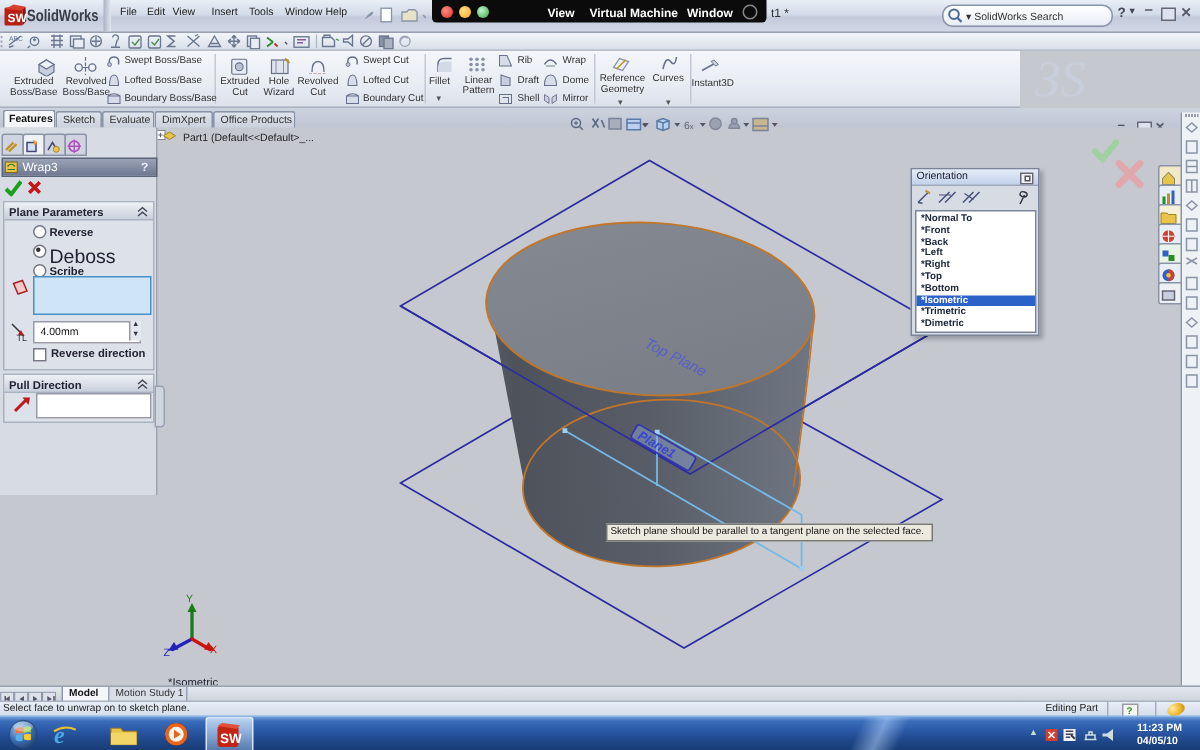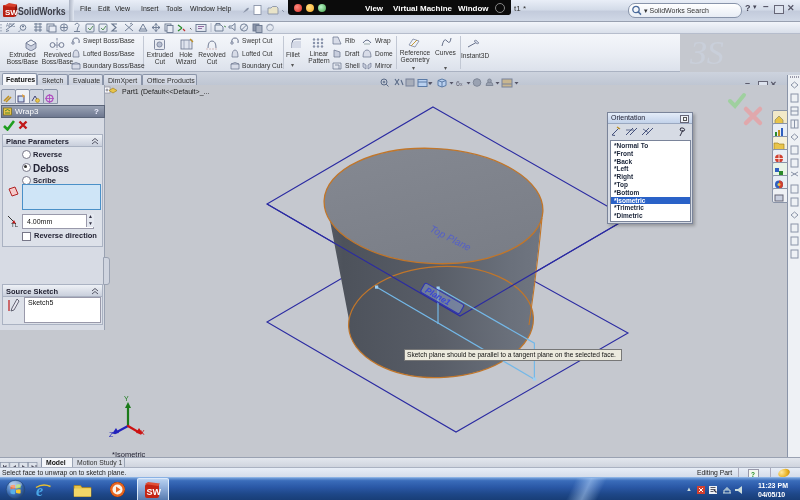--- a/index.html
+++ b/index.html
@@ -420,21 +420,21 @@
       <div class="tx" style="left:3px;top:1.5px;font-size:7.5px;font-weight:bold;color:#223;">Plane Parameters</div>
       <svg class="abs" style="left:88px;top:2px" width="8" height="8" viewBox="0 0 8 8">
           <path d="M1 4 l3 -2.5 3 2.5 M1 7 l3 -2.5 3 2.5" stroke="#445" stroke-width="0.9" fill="none"></path>
         </svg>
     </div>
 
     <div class="abs" style="left:19px;top:15px;width:7px;height:7px;border:1px solid #778;border-radius:50%;background:#fff;"></div>
     <div class="tx" style="left:30px;top:14.5px;font-size:7.5px;font-weight:bold;color:#223;">Reverse</div>
     <div class="abs" style="left:19px;top:28px;width:7px;height:7px;border:1px solid #778;border-radius:50%;background:#fff;"></div>
     <div class="abs" style="left:21px;top:30px;width:3px;height:3px;border-radius:50%;background:#333;"></div>
-    <div class="tx" style="left:30px;top:27.5px;font-size:10px;font-weight:bold;color:#223;text-align:right;">Deboss</div>
+    <div class="tx" style="left:30px;top:27.5px;font-size:13px;font-weight:normal;color:#223;text-align:right;">Deboss</div>
     <div class="abs" style="left:19px;top:41px;width:7px;height:7px;border:1px solid #778;border-radius:50%;background:#fff;"></div>
     <div class="tx" style="left:30px;top:40.5px;font-size:7.5px;font-weight:bold;color:#223;">Scribe</div>
 
     <svg class="abs" style="left:4px;top:51px" width="13" height="11" viewBox="0 0 13 11">
         <path d="M2 3 L8 1 L11 8 L5 10z" fill="#f5c9c9" stroke="#b02020" stroke-width="1"></path>
       </svg>
     <div class="abs" style="left:19px;top:49px;width:77px;height:24px;background:#cfe5f7;border:1px solid #4a90c8;"></div>
 
     <svg class="abs" style="left:3px;top:79px" width="14" height="14" viewBox="0 0 14 14">
         <path d="M2 2 l8 8" stroke="#333" stroke-width="1"></path>
@@ -446,36 +446,34 @@
     </div>
     <div class="abs" style="left:83px;top:79px;width:7px;height:13px;background:#e4e8f0;border-left:1px solid #99a;">
       <div class="tx" style="left:1px;top:-1.5px;font-size:5px;color:#334;">▲</div>
       <div class="tx" style="left:1px;top:6px;font-size:5px;color:#334;">▼</div>
     </div>
 
     <div class="abs" style="left:19px;top:97px;width:7px;height:7px;background:#fff;border:1px solid #778;"></div>
     <div class="tx" style="left:31px;top:96px;font-size:7.5px;font-weight:bold;color:#223;">Reverse direction</div>
   </div>
 
-
-  <div class="abs" style="left:2px;top:199px;width:99px;height:39px;background:#dde1e9;border:1px solid #aab2c2;">
+  <div class="abs" style="left:2px;top:164px;width:99px;height:31px;background:#dde1e9;border:1px solid #aab2c2;">
     <div class="abs" style="left:0;top:0;width:99px;height:11px;background:linear-gradient(#eef1f6,#c9cfdc);border-bottom:1px solid #aab2c2;">
-      <div class="tx" style="left:3px;top:1.5px;font-size:7.5px;font-weight:bold;color:#223;">Source Sketch</div>
+      <div class="tx" style="left:3px;top:1.5px;font-size:7.5px;font-weight:bold;color:#223;">Pull Direction</div>
       <svg class="abs" style="left:88px;top:2px" width="8" height="8" viewBox="0 0 8 8">
           <path d="M1 4 l3 -2.5 3 2.5 M1 7 l3 -2.5 3 2.5" stroke="#445" stroke-width="0.9" fill="none"></path>
         </svg>
     </div>
-    <svg class="abs" style="left:4px;top:13px" width="13" height="15" viewBox="0 0 13 15">
-        <path d="M2 2 v11" stroke="#c01818" stroke-width="1.2"></path>
-        <path d="M10 1 l-5 9 -1 3 3 -1 5 -9z" fill="#e8e8f0" stroke="#445" stroke-width="0.8"></path>
+    <svg class="abs" style="left:5px;top:13px" width="13" height="13" viewBox="0 0 13 13">
+        <path d="M2 11 L9 4" stroke="#c01818" stroke-width="2"></path>
+        <path d="M7 2 l5 0 -1 5z" fill="#c01818" transform="rotate(0 9 4)"></path>
       </svg>
-    <div class="abs" style="left:21px;top:12px;width:75px;height:24px;background:#fff;border:1px solid #99a;">
-      <div class="tx" style="left:3px;top:1px;font-size:7px;color:#111;">Sketch5</div>
-    </div>
-  </div>
+    <div class="abs" style="left:21px;top:12px;width:75px;height:15px;background:#fff;border:1px solid #99a;"></div>
+  </div>
+
 </div>
 
 <div class="abs" style="left:103px;top:257px;width:5px;height:26px;background:#cfd4df;border:1px solid #9aa2b2;border-radius:0 3px 3px 0;"></div>
 
 <div class="abs" style="left:787px;top:75px;width:13px;height:382px;background:#eef1f5;border-left:1px solid #8a94a8;">
   <div class="abs" style="left:2px;top:1px;width:9px;height:2px;background:repeating-linear-gradient(90deg,#99a 0 1px,#eef1f5 1px 2px);"></div>
   <svg width="13" height="200" viewBox="0 0 13 200" style="position:absolute;top:6px;left:0;">
     <g fill="none" stroke="#8a94a8" stroke-width="1">
       <path d="M3 4 l3.5 -3 3.5 3 -3.5 3z"></path>
       <rect x="3" y="13" width="7" height="8"></rect>

